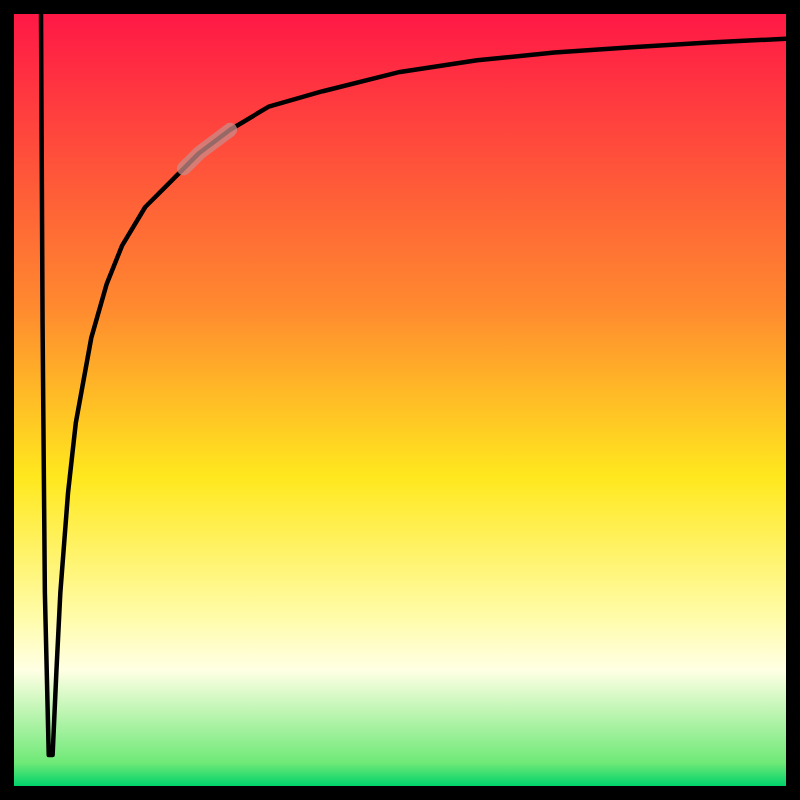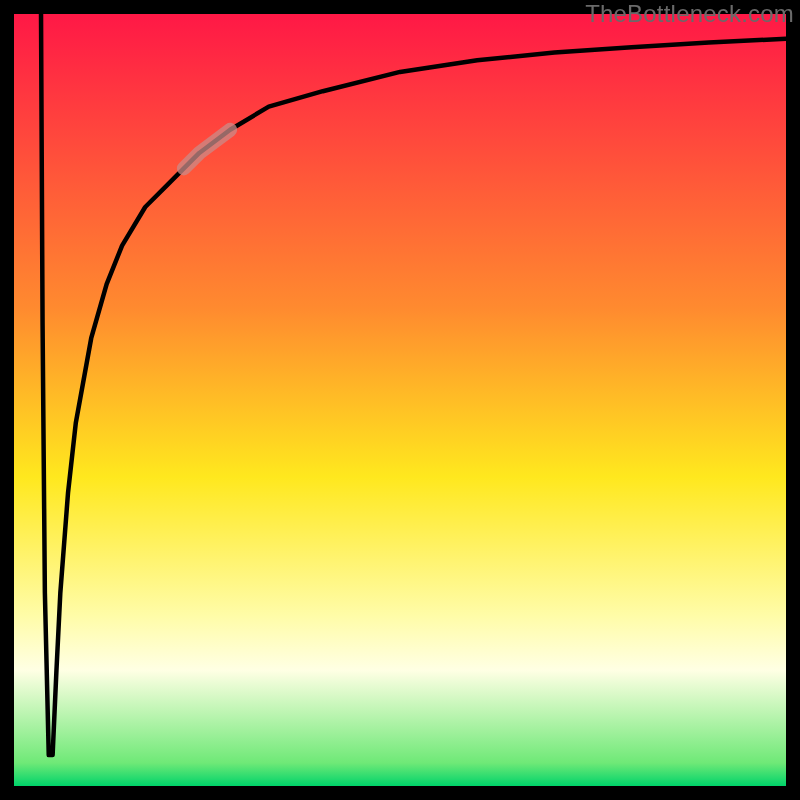--- a/index.html
+++ b/index.html
@@ -46,14 +46,13 @@
           <stop offset="85%" stop-color="#ffffe4"></stop>
           <stop offset="97%" stop-color="#6fe977"></stop>
           <stop offset="100%" stop-color="#00d36a"></stop>
         </linearGradient>
       </defs>
       <rect x="14" y="14" width="772" height="772" fill="url(#bg-grad)"></rect>
       <rect x="7" y="7" width="786" height="786" fill="none" stroke="#000000" stroke-width="14"></rect>
       <path d="M41.02 14.00 L42.56 322.80 L44.88 593.00 L48.74 755.12 L52.60 755.12 L56.46 670.20 L60.32 593.00 L68.04 492.64 L75.76 423.16 L91.20 338.24 L106.64 284.20 L122.08 245.60 L145.24 207.00 L168.40 183.84 L199.28 152.96 L230.16 129.80 L268.76 106.64 L322.80 91.20 L400.00 71.90 L477.20 60.32 L554.40 52.60 L631.60 47.20 L708.80 42.56 L786.00 38.70" fill="none" stroke="#000000" stroke-width="4.5" stroke-linejoin="round" stroke-linecap="round"></path>
       <path d="M183.84 168.40 L199.28 152.96 L230.16 129.80" fill="none" stroke="#c98b88" stroke-opacity="0.75" stroke-width="14" stroke-linecap="round"></path>
     </svg>
-  <div class="watermark">TheBottleneck.com</div>
 </div>
 
 </body></html>

